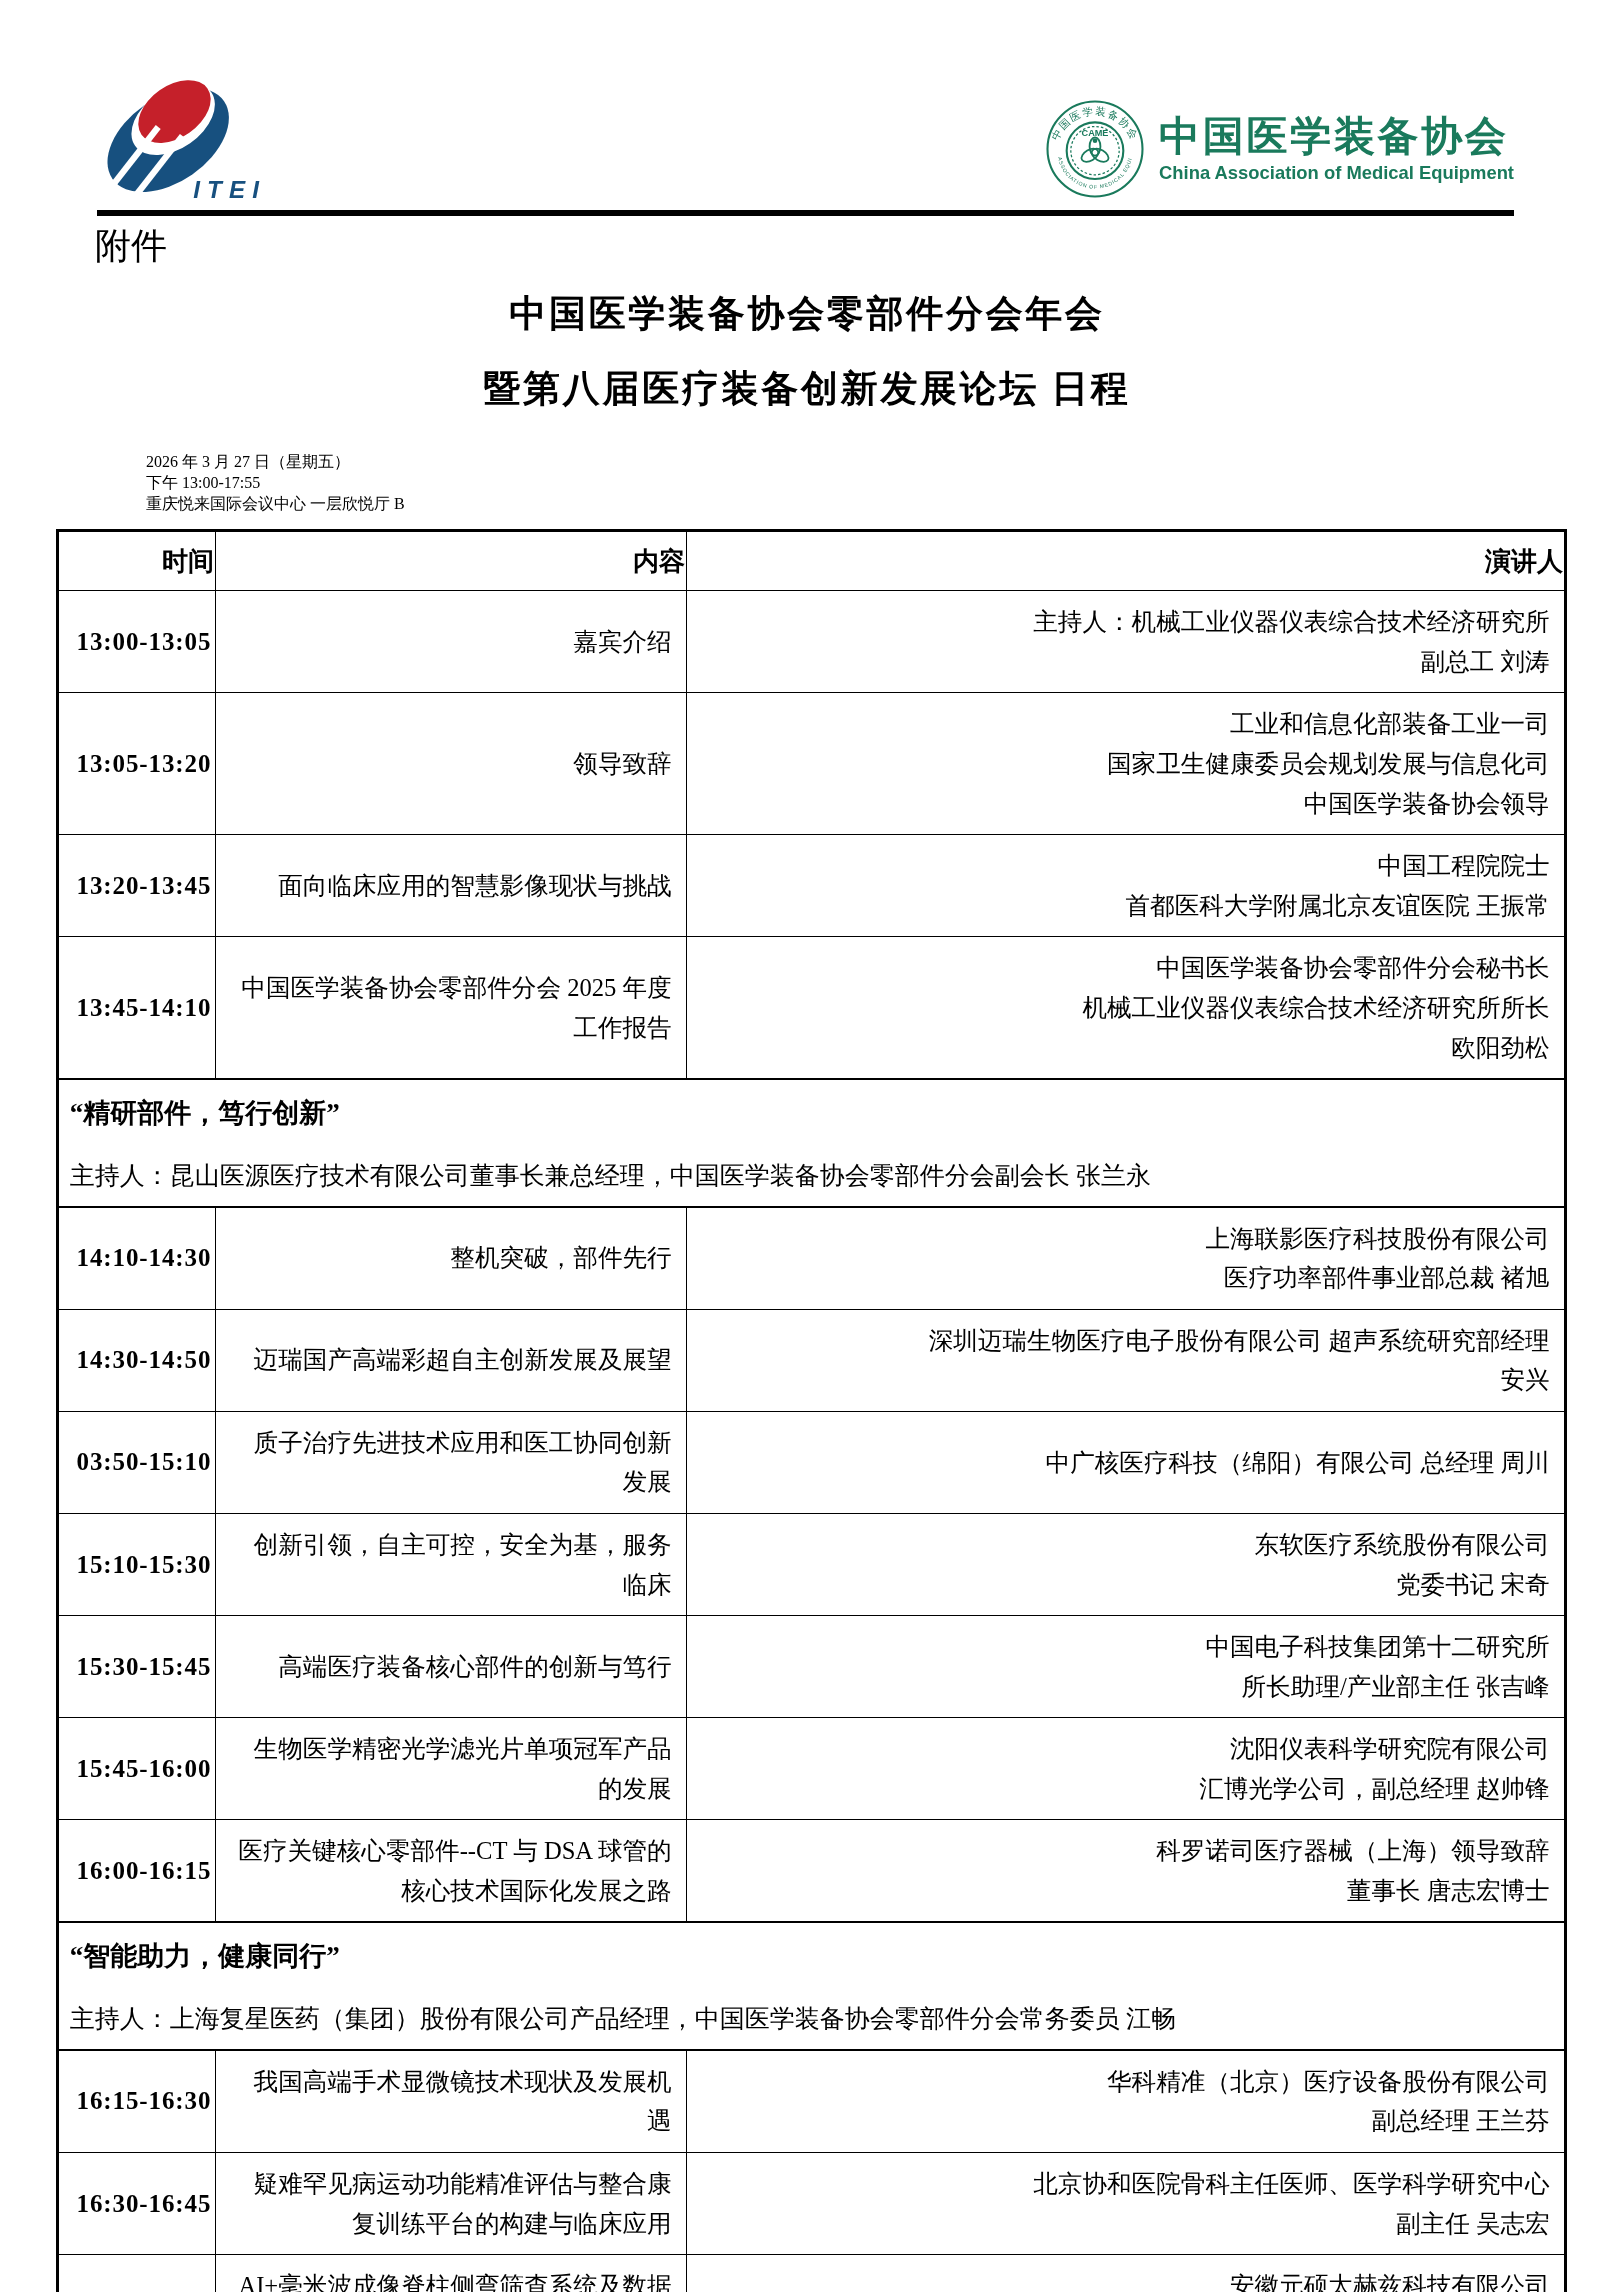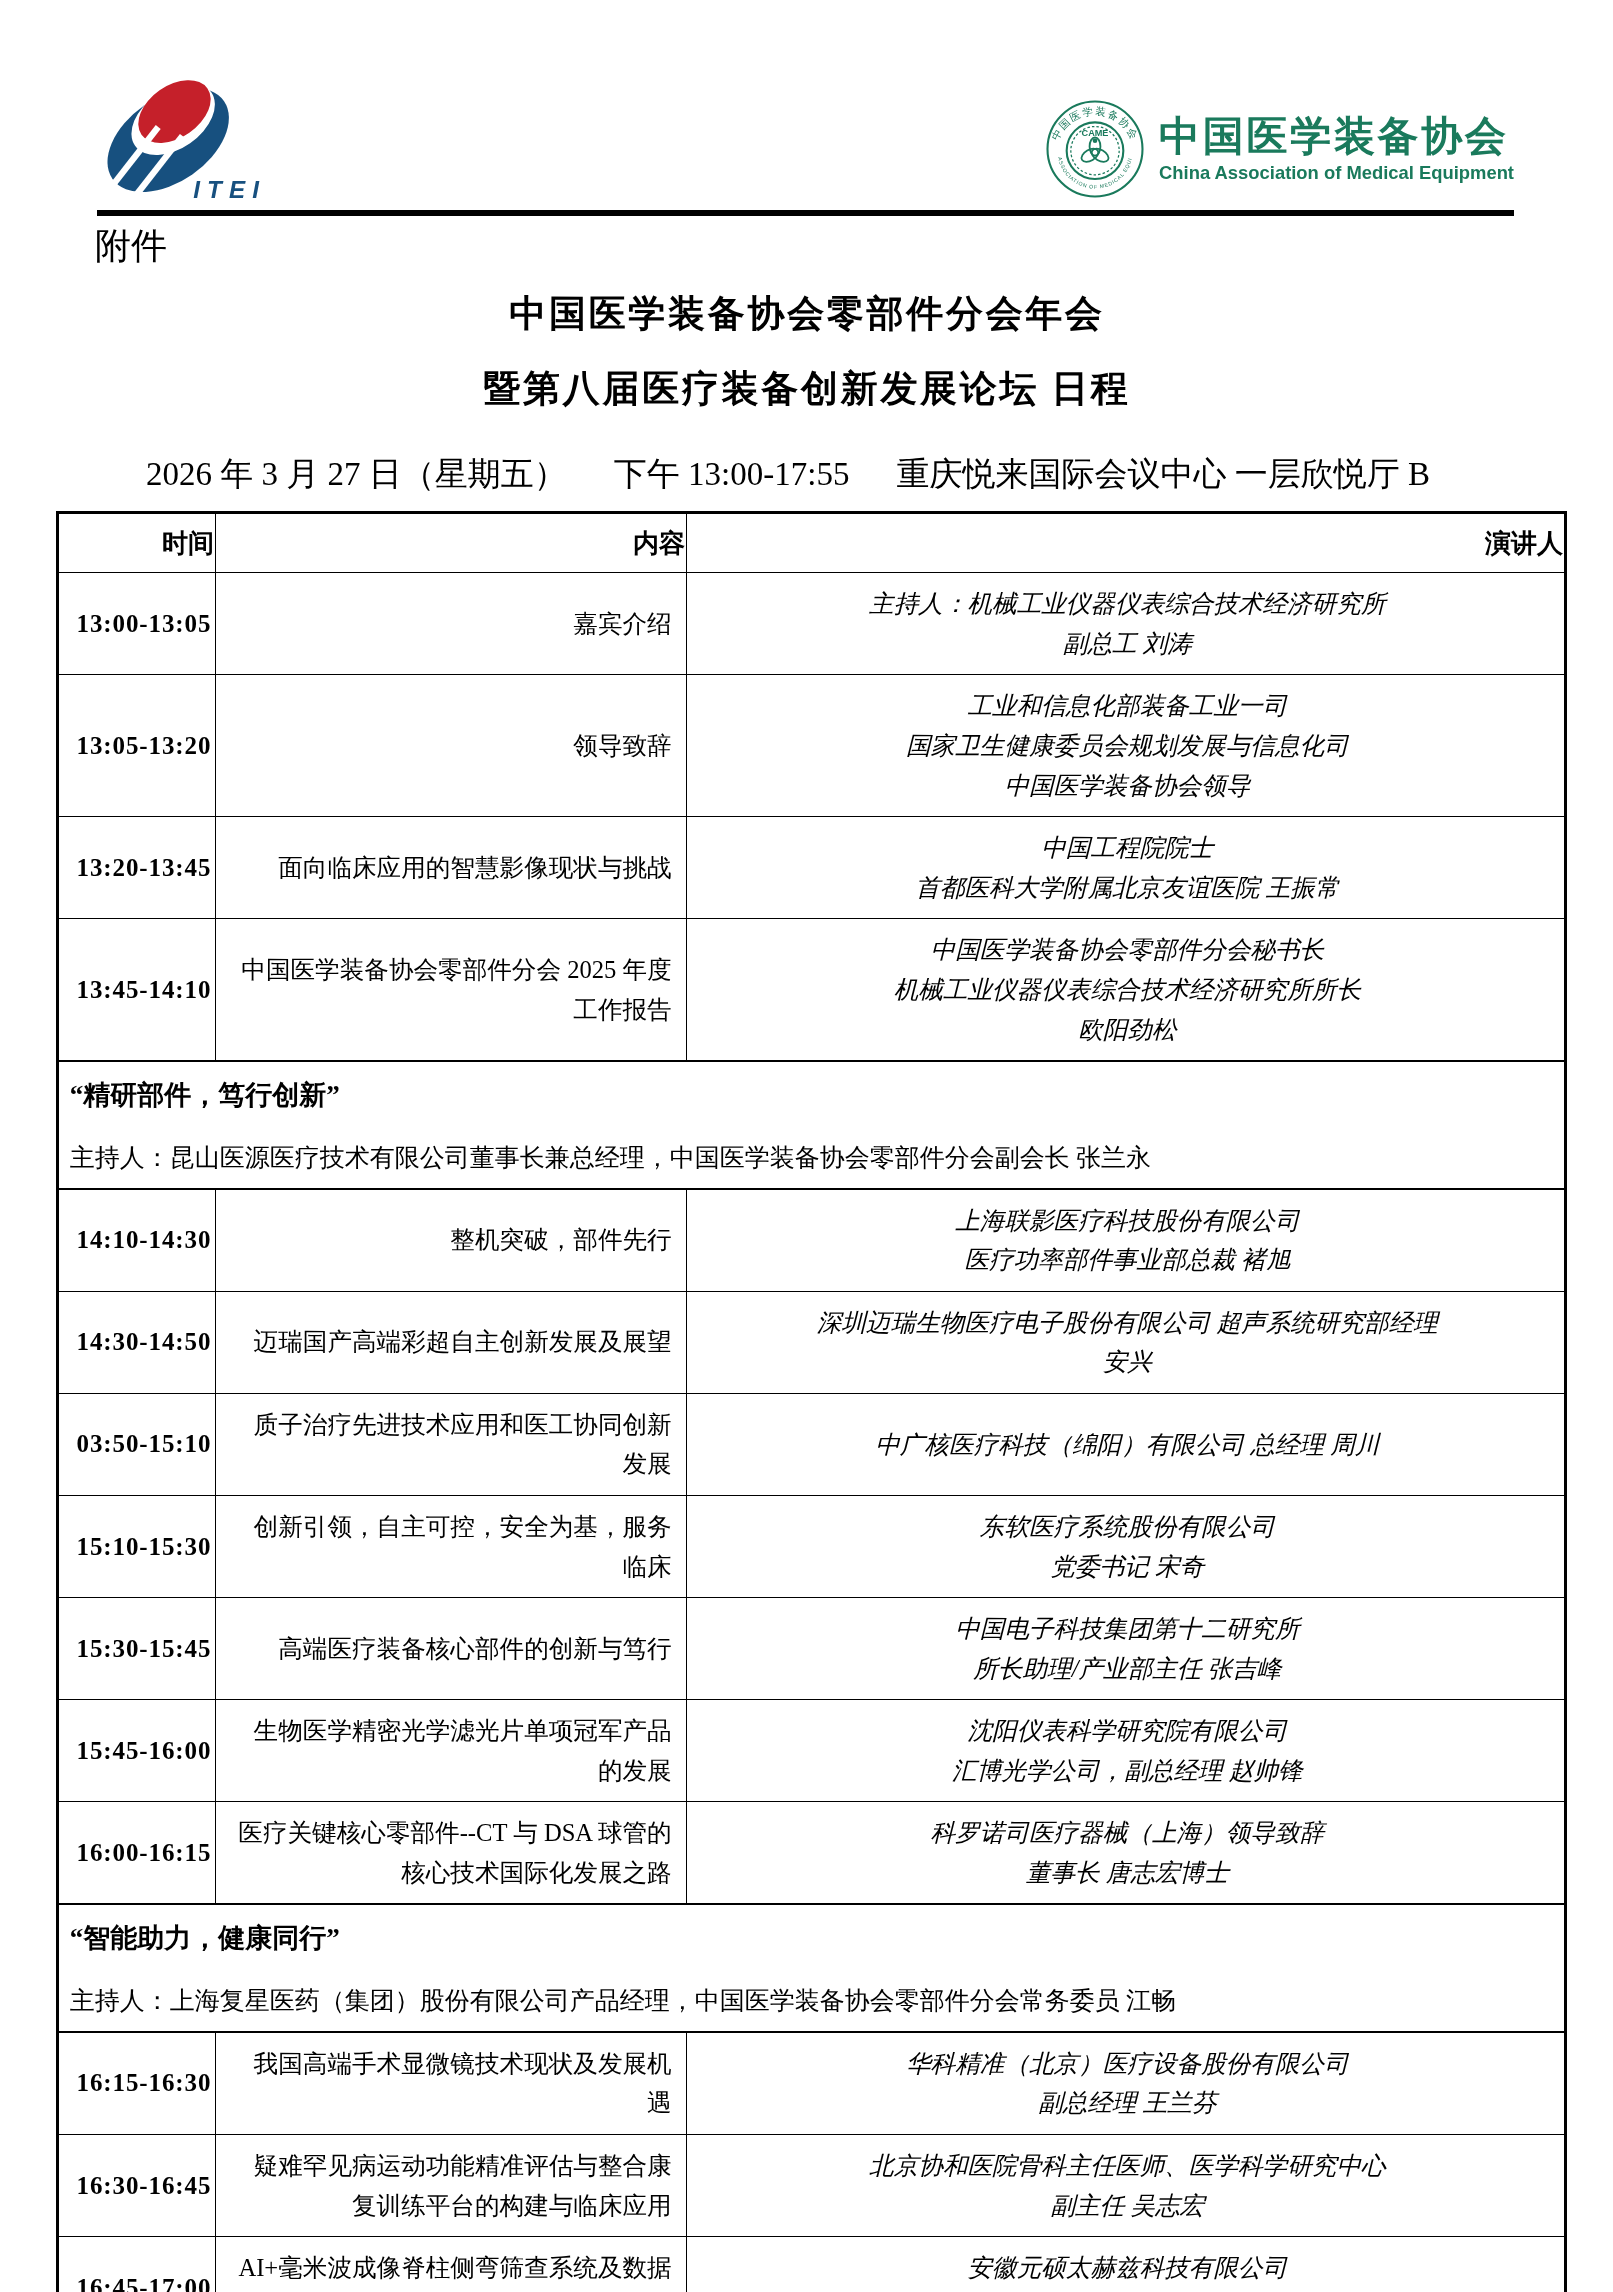--- a/index.html
+++ b/index.html
@@ -33,21 +33,22 @@
   
   .doc-title{text-align:center;font-weight:bold;font-size:37px;letter-spacing:2.7px;}
   .title-line1{margin-top:18px;}
   .title-line2{margin-top:25px;}
 
   
   .info-row{
     width:1508px;margin:38px 0 0 56px;
     display:flex;justify-content:space-between;
     padding:0 134px 0 90px;box-sizing:border-box;
-    font-size:33px;
+    font-size:16px;
+    flex-direction:column;
   }
 
   
   table.agenda{
     border-collapse:collapse;table-layout:fixed;
     width:1508px;margin:14.3px 0 0 56px;
     border:3.6px solid #000;
   }
   .agenda th,.agenda td{border:1.8px solid #000;vertical-align:middle;}
   .agenda col.c-time{width:158px;}
@@ -55,21 +56,21 @@
   .agenda col.c-speaker{width:879px;}
   .agenda th{font-size:26px;font-weight:bold;height:56px;text-align:right;}
   td.time-cell{
     text-align:right;font-weight:bold;font-size:25px;
     letter-spacing:0.9px;padding:9px 3.6px;
   }
   td.content-cell{
     font-size:24.6px;line-height:1.62;padding:10.7px 14.3px 10.7px 16px;text-align:right;
   }
   td.speaker-cell{
-    font-size:24.6px;line-height:1.62;padding:10.7px 14.3px 10.7px 18px;text-align:center;font-style:italic;
+    font-size:24.6px;line-height:1.62;padding:10.7px 14.3px 10.7px 18px;text-align:right;
   }
   .speaker-line{min-height:1.62em;}
   tr.section-row td{
     border-top:2.7px solid #000;border-bottom:2.7px solid #000;
     text-align:left;padding:9px 10.7px 14.3px 10.7px;
   }
   .section-title{font-weight:bold;font-size:27px;padding-top:5.4px;}
   .section-host{font-size:25px;margin-top:28px;}
 </style>
 </head>

